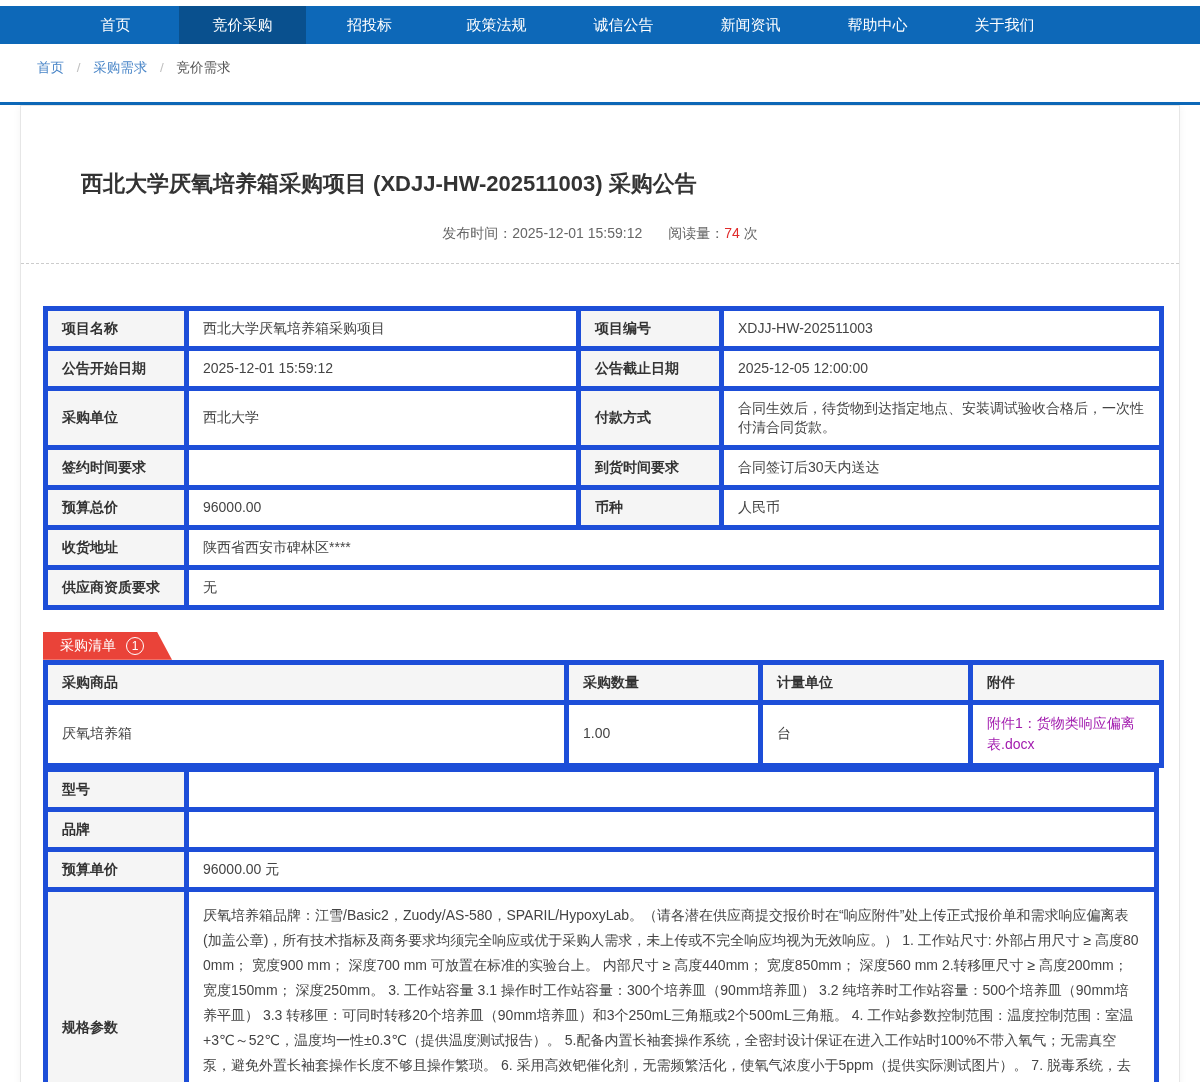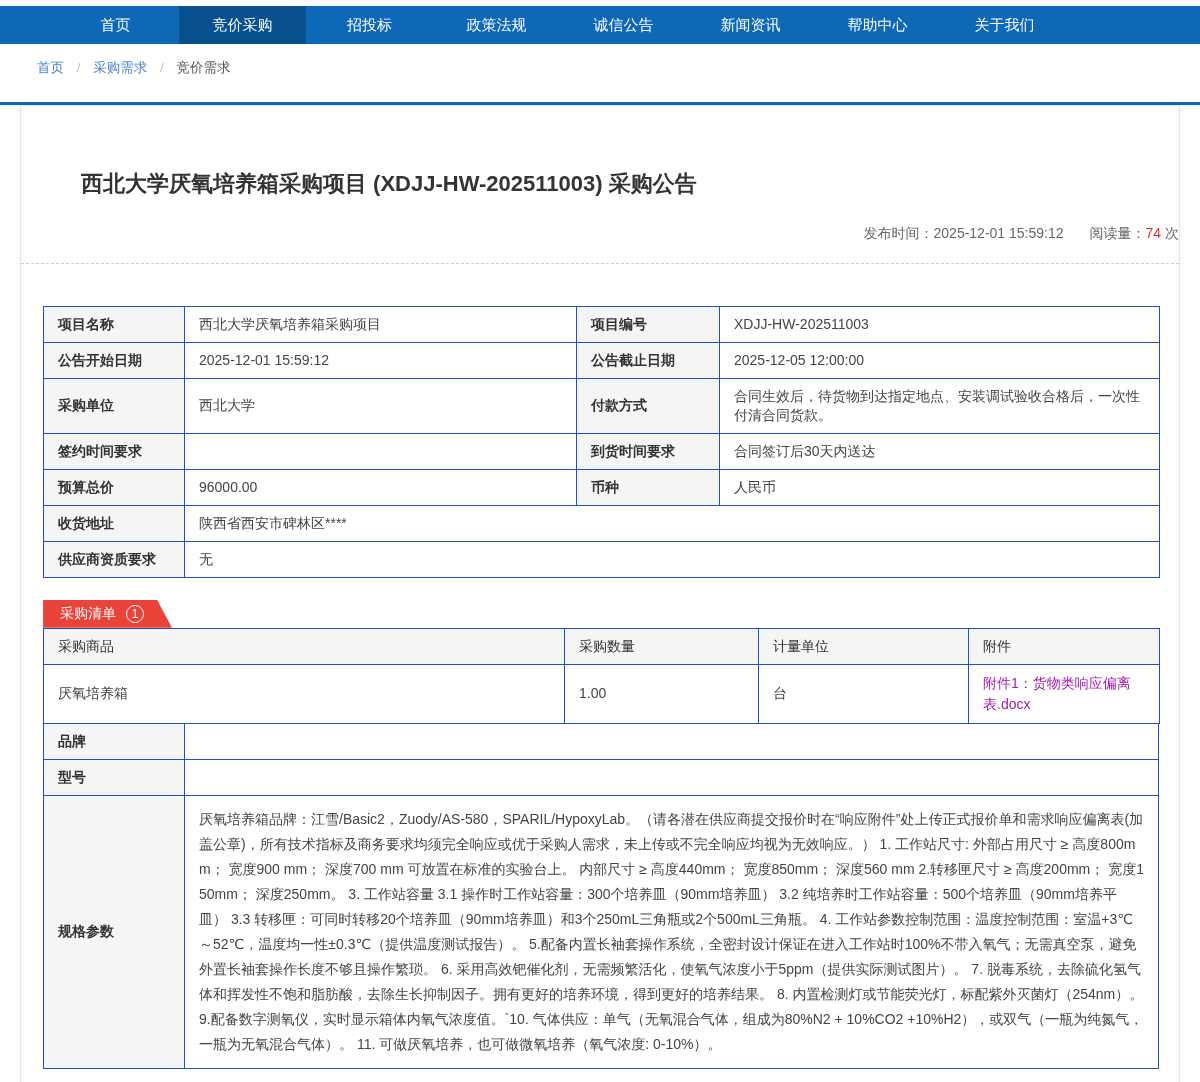--- a/index.html
+++ b/index.html
@@ -19,33 +19,33 @@
   .crumb-link { color:#4a86c8; cursor:pointer; text-decoration:none; }
   .crumb-sep { color:#c0c0c0; margin:0 9px; }
   .crumb-current { color:#555; }
   .blue-line { height:3px; background:#0d68b8; }
 
   
   .card { margin:0 20px; background:#fff; border:1px solid #e6e6e6;
     box-shadow:0 2px 8px rgba(0,0,0,0.05); padding-bottom:18px; }
   .doc-title { font-size:22px; font-weight:bold; color:#333;
     padding:48px 60px 0; line-height:30px; }
-  .doc-meta { text-align:right; font-size:14px; color:#666; margin:26px 0 20px; }
+  .doc-meta { text-align:center; font-size:14px; color:#666; margin:26px 0 20px; }
   .doc-meta .gap { display:inline-block; width:26px; }
   .red-text { color:#e02b2b; }
   .dashed-sep { border-top:1px dashed #ccc; margin:0 0 42px; }
 
   
   table { border-collapse:collapse; width:1116px; margin:0 22px; font-size:14px;
     table-layout:fixed; }
-  td, th { border:1px solid #1d4ed8; padding:8px 14px; text-align:left;
+  td, th { border:5px solid #1d4ed8; padding:8px 14px; text-align:left;
     vertical-align:middle; line-height:19px; word-break:break-all; }
   .label-cell { background:#f5f5f5; font-weight:bold; color:#333; }
   .value-cell { color:#444; }
-  th { background:#f5f5f5; color:#333; font-weight:normal; }
+  th { background:#f5f5f5; color:#333; font-weight:bold; }
 
   
   .badge-row { margin:22px 22px 0; height:28px; }
   .list-badge { display:inline-flex; align-items:center; height:28px;
     background:#ea4339; color:#ffffff; font-size:14px; padding:0 28px 0 17px;
     clip-path:polygon(0 0, calc(100% - 15px) 0, 100% 100%, 0 100%); }
   .badge-count { width:18px; height:18px; border:1px solid #fff; border-radius:50%;
     display:inline-flex; align-items:center; justify-content:center;
     font-size:12px; margin-left:10px; line-height:1; }
   .tbl2 { margin-top:0; }
@@ -172,26 +172,30 @@
       </tbody>
     </table>
 
     <table class="merge-up">
       <colgroup>
           <col style="width:141px">
           <col>
         </colgroup>
       <tbody>
         <tr>
+          <td class="label-cell">型号</td>
+          <td class="value-cell"></td>
+        </tr>
+        <tr>
           <td class="label-cell">品牌</td>
           <td class="value-cell"></td>
         </tr>
         <tr>
-          <td class="label-cell">型号</td>
-          <td class="value-cell"></td>
+          <td class="label-cell">预算单价</td>
+          <td class="value-cell red-text">96000.00 元</td>
         </tr>
         <tr>
           <td class="label-cell">规格参数</td>
           <td class="value-cell spec-cell">厌氧培养箱品牌：江雪/Basic2，Zuody/AS-580，SPARIL/HypoxyLab。（请各潜在供应商提交报价时在“响应附件”处上传正式报价单和需求响应偏离表(加盖公章)，所有技术指标及商务要求均须完全响应或优于采购人需求，未上传或不完全响应均视为无效响应。） 1. 工作站尺寸: 外部占用尺寸 ≥ 高度800mm； 宽度900 mm； 深度700 mm 可放置在标准的实验台上。 内部尺寸 ≥ 高度440mm； 宽度850mm； 深度560 mm 2.转移匣尺寸 ≥ 高度200mm； 宽度150mm； 深度250mm。 3. 工作站容量 3.1 操作时工作站容量：300个培养皿（90mm培养皿） 3.2 纯培养时工作站容量：500个培养皿（90mm培养平皿） 3.3 转移匣：可同时转移20个培养皿（90mm培养皿）和3个250mL三角瓶或2个500mL三角瓶。 4. 工作站参数控制范围：温度控制范围：室温+3℃～52℃，温度均一性±0.3℃（提供温度测试报告）。 5.配备内置长袖套操作系统，全密封设计保证在进入工作站时100%不带入氧气；无需真空泵，避免外置长袖套操作长度不够且操作繁琐。 6. 采用高效钯催化剂，无需频繁活化，使氧气浓度小于5ppm（提供实际测试图片）。 7. 脱毒系统，去除硫化氢气体和挥发性不饱和脂肪酸，去除生长抑制因子。拥有更好的培养环境，得到更好的培养结果。 8. 内置检测灯或节能荧光灯，标配紫外灭菌灯（254nm）。 9.配备数字测氧仪，实时显示箱体内氧气浓度值。`10. 气体供应：单气（无氧混合气体，组成为80%N2 + 10%CO2 +10%H2），或双气（一瓶为纯氮气，一瓶为无氧混合气体）。 11. 可做厌氧培养，也可做微氧培养（氧气浓度: 0-10%）。</td>
         </tr>
 
       </tbody>
     </table>
 
   </div>

